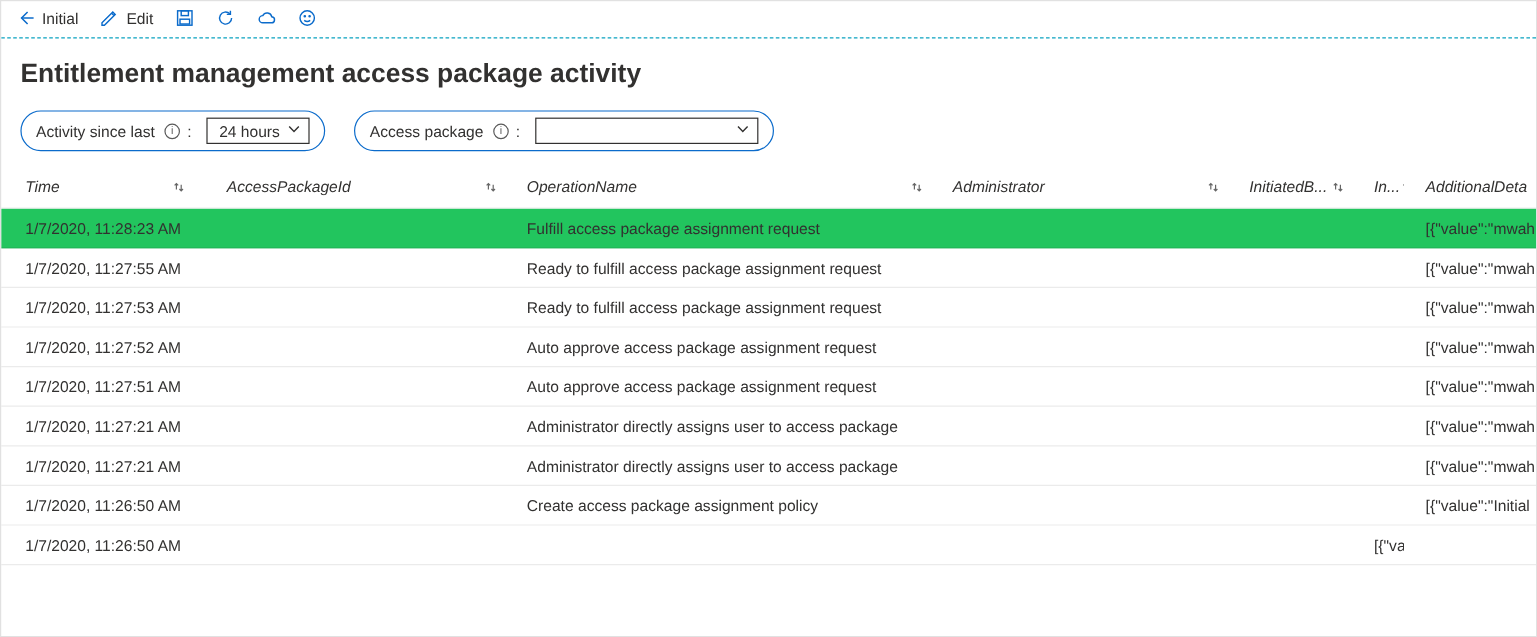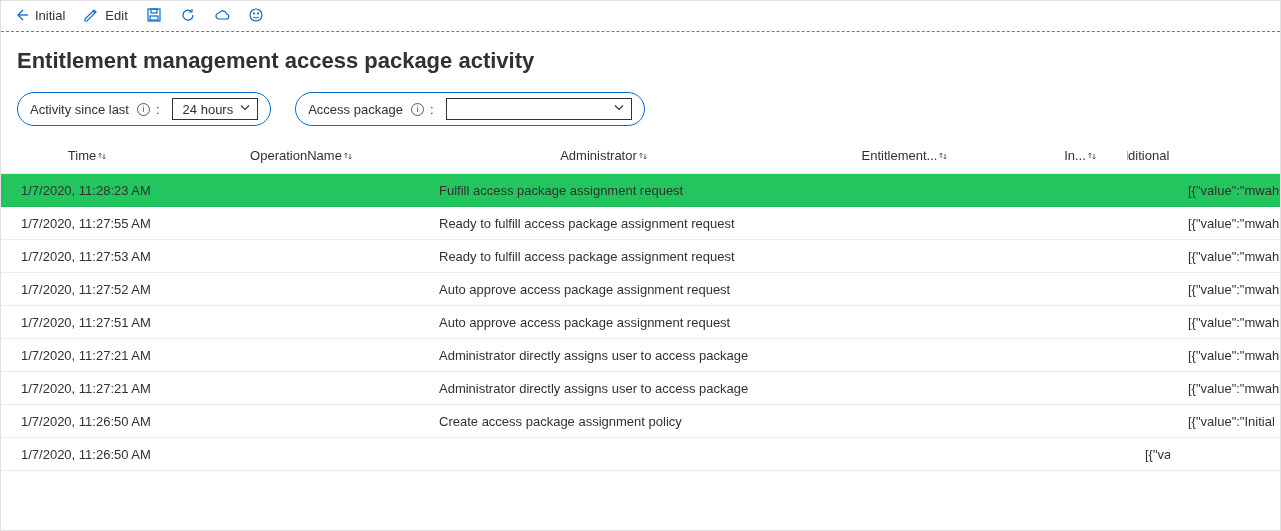--- a/index.html
+++ b/index.html
@@ -105,24 +105,25 @@
   .ghead {
     font-weight: 400;
     font-size: 13px;
     border-bottom: 1px solid rgba(0,0,0,0.08);
     padding: 8px 0 10px 0;
   }
   .ghead .hcell {
     display: flex;
     align-items: center;
     padding-left: 18px;
-    justify-content: center;
+    justify-content: space-between;
     padding-right: 6px;
     white-space: nowrap;
     overflow: hidden;
+    font-style: italic;
   }
   .ghead .hcell:first-child { padding-left: 20px; }
   .sort {
     display: inline-flex;
     gap: 0;
     color: #666;
     font-size: 11px;
   }
   .sort svg { width: 12px; height: 12px; }
   .grow {
@@ -236,39 +237,48 @@
         <span>Time</span>
         <span class="sort">
             <svg viewBox="0 0 12 12" stroke="#666" fill="none" stroke-width="1">
               <path d="M4 8 L4 3 M2.5 4.5 L4 3 L5.5 4.5"></path>
               <path d="M8 4 L8 9 M6.5 7.5 L8 9 L9.5 7.5"></path>
             </svg>
           </span>
       </div>
       <div class="hcell"></div>
       <div class="hcell">
+        <span>AccessPackageId</span>
+        <span class="sort">
+            <svg viewBox="0 0 12 12" stroke="#666" fill="none" stroke-width="1">
+              <path d="M4 8 L4 3 M2.5 4.5 L4 3 L5.5 4.5"></path>
+              <path d="M8 4 L8 9 M6.5 7.5 L8 9 L9.5 7.5"></path>
+            </svg>
+          </span>
+      </div>
+      <div class="hcell">
         <span>OperationName</span>
         <span class="sort">
             <svg viewBox="0 0 12 12" stroke="#666" fill="none" stroke-width="1">
               <path d="M4 8 L4 3 M2.5 4.5 L4 3 L5.5 4.5"></path>
               <path d="M8 4 L8 9 M6.5 7.5 L8 9 L9.5 7.5"></path>
             </svg>
           </span>
       </div>
       <div class="hcell">
         <span>Administrator</span>
         <span class="sort">
             <svg viewBox="0 0 12 12" stroke="#666" fill="none" stroke-width="1">
               <path d="M4 8 L4 3 M2.5 4.5 L4 3 L5.5 4.5"></path>
               <path d="M8 4 L8 9 M6.5 7.5 L8 9 L9.5 7.5"></path>
             </svg>
           </span>
       </div>
       <div class="hcell">
-        <span>Entitlement...</span>
+        <span>InitiatedB...</span>
         <span class="sort">
             <svg viewBox="0 0 12 12" stroke="#666" fill="none" stroke-width="1">
               <path d="M4 8 L4 3 M2.5 4.5 L4 3 L5.5 4.5"></path>
               <path d="M8 4 L8 9 M6.5 7.5 L8 9 L9.5 7.5"></path>
             </svg>
           </span>
       </div>
       <div class="hcell">
         <span>In...</span>
         <span class="sort">

